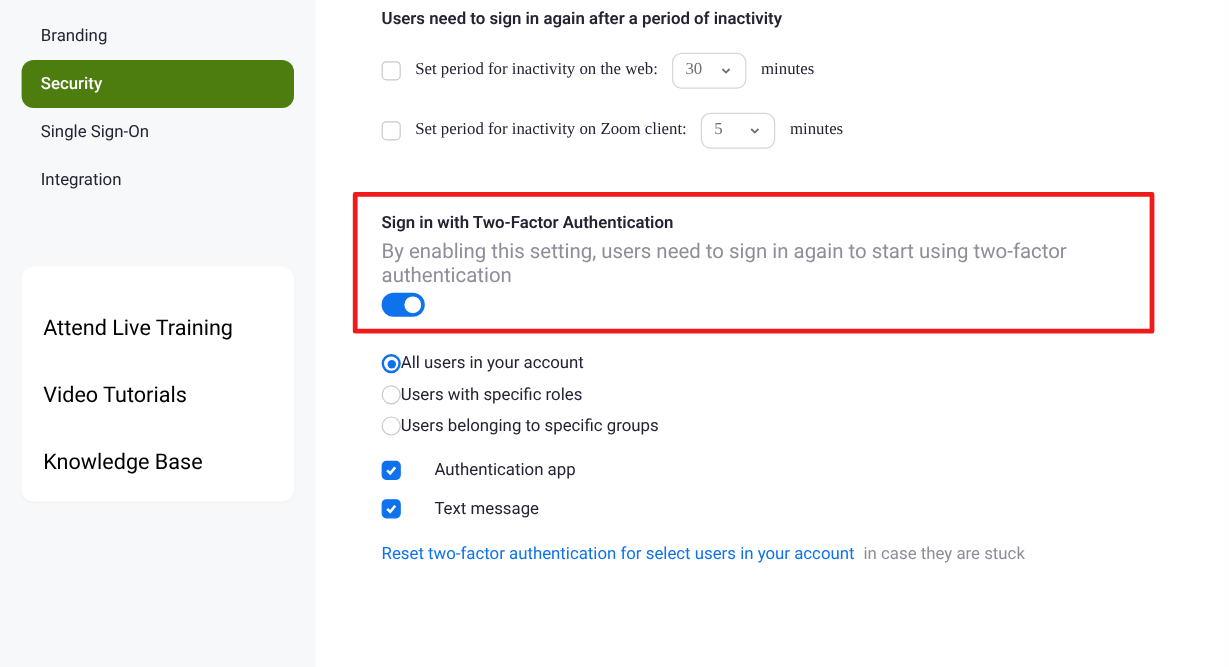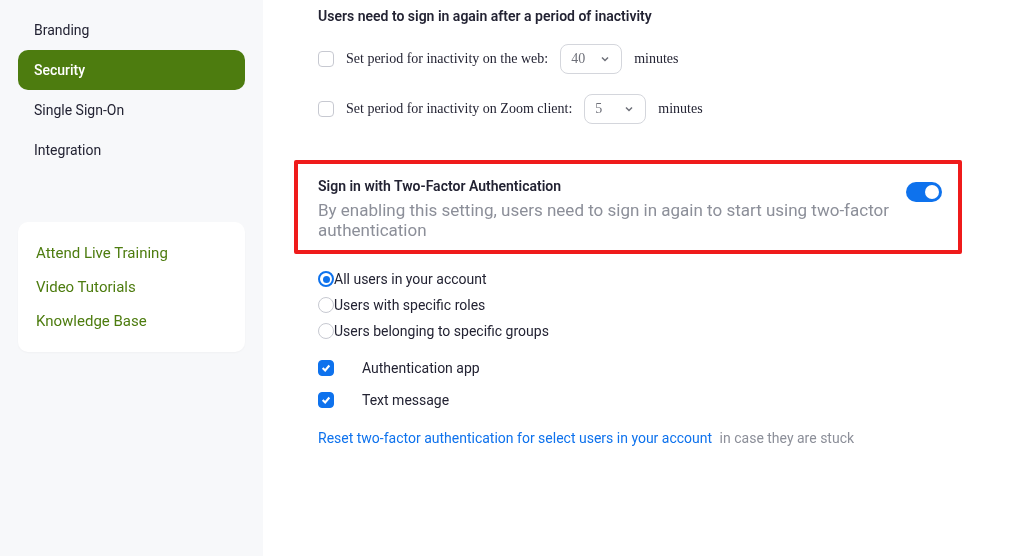--- a/index.html
+++ b/index.html
@@ -37,24 +37,25 @@
     }
     .help-card {
       background: #fff;
       border-radius: 10px;
       margin-top: 52px;
       padding: 14px 18px;
       box-shadow: 0 1px 2px rgba(0,0,0,0.03);
     }
     .help-link {
       display: block;
-      color: #4d7c0f;
+      color: #000000;
       text-decoration: none;
       padding: 8px 0;
-      font-size: 15px;
+      font-size: 18px;
+      margin-top: 19px;
     }
     .main {
       flex: 1;
       background: #fff;
       margin-left: 18px;
       padding: 8px 10px 20px 55px;
       overflow: hidden;
     }
     .section-title {
       font-weight: 600;
@@ -107,20 +108,21 @@
     .highlight-box {
       border: 4px solid #ef1b1b;
       border-radius: 2px;
       padding: 14px 16px 10px 20px;
       margin-top: 36px;
       margin-left: -24px;
       display: flex;
       align-items: flex-start;
       justify-content: space-between;
       width: 668px;
+      flex-direction: column;
     }
     .tfa-title { font-weight: 600; font-size: 14px; }
     .tfa-desc { color: #8c8f99; font-size: 17px; margin-top: 6px; }
     .toggle {
       width: 36px;
       height: 20px;
       background: #0e72ed;
       border-radius: 20px;
       position: relative;
       cursor: pointer;
@@ -203,21 +205,21 @@
 
   <div class="inactivity-section">
     <div class="section-title">Users need to sign in again after a period of inactivity</div>
 
     <div class="row">
       <span class="checkbox">
         
       </span>
       <span class="label-text">Set period for inactivity on the web:</span>
       <span class="select-box">
-        <span>40</span>
+        <span>30</span>
         <svg class="chev-icon chev" width="12" height="12" viewBox="0 0 12 12">
             <path d="M3 4.5 L6 7.5 L9 4.5"></path>
           </svg>
       </span>
       <span class="unit-text">minutes</span>
     </div>
 
     <div class="row">
       <span class="checkbox">
         

